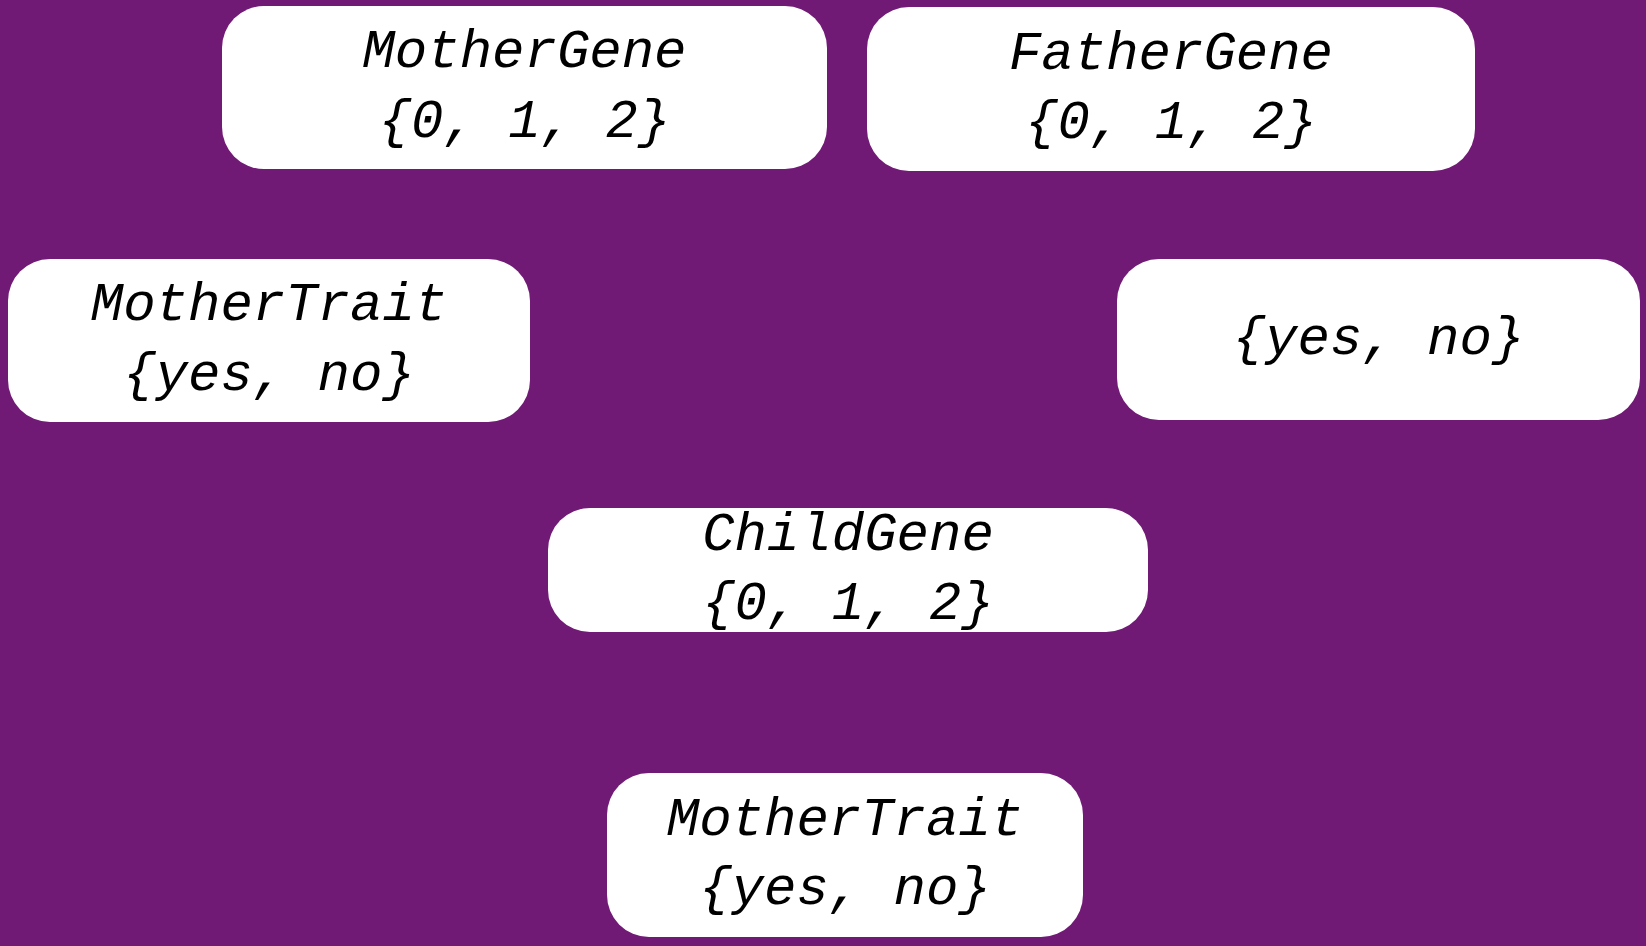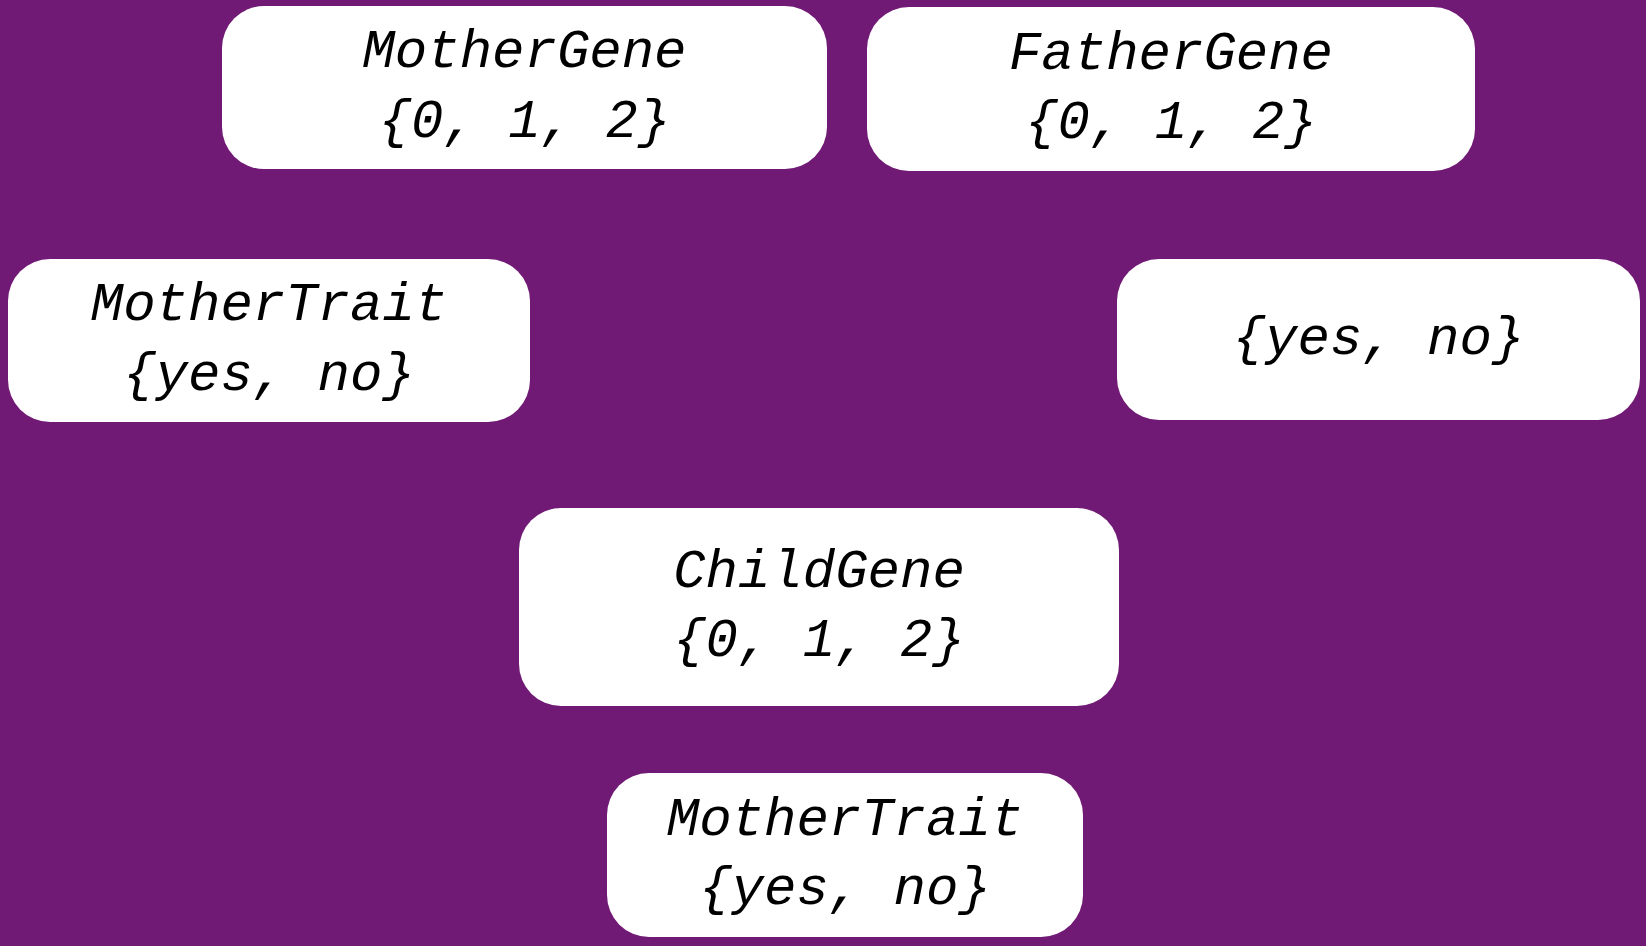--- a/index.html
+++ b/index.html
@@ -31,21 +31,21 @@
     white-space: nowrap;
   }
   .node .node-label,
   .node .node-domain {
     display: block;
   }
   #node-mother-gene  { left: 222px;  top: 6px;   width: 605px; height: 163px; }
   #node-father-gene  { left: 867px;  top: 7px;   width: 608px; height: 164px; }
   #node-mother-trait { left: 8px;    top: 259px; width: 522px; height: 163px; }
   #node-father-trait { left: 1117px; top: 259px; width: 523px; height: 161px; }
-  #node-child-gene   { left: 519px;  top: 508px; width: 600px; height: 198px; }
+  #node-child-gene   { left: 548px;  top: 508px; width: 600px; height: 124px; }
   #node-child-trait  { left: 607px;  top: 773px; width: 476px; height: 164px; }
 </style>
 </head>
 <body>
 
 <div id="canvas">
 
   <div class="node" id="node-mother-gene">
     <span class="node-label">MotherGene</span>
     <span class="node-domain">{0, 1, 2}</span>

